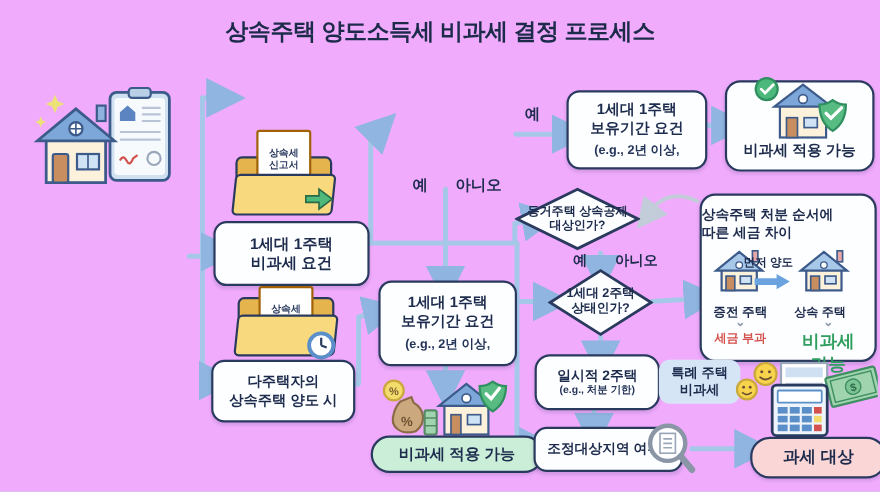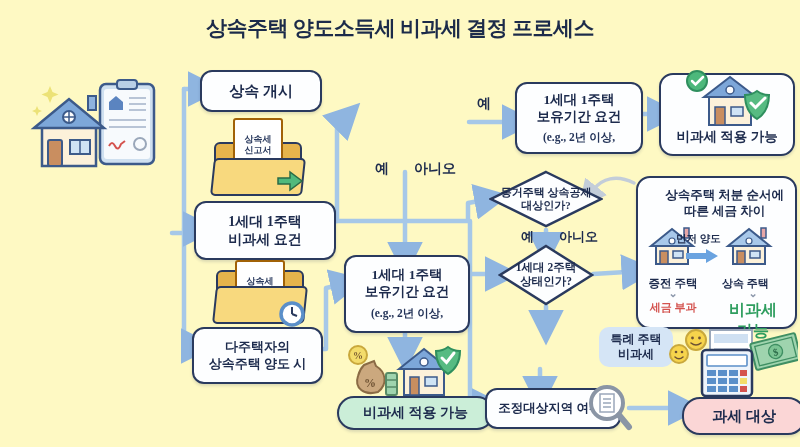--- a/index.html
+++ b/index.html
@@ -1,17 +1,17 @@
 <!DOCTYPE html>
 <html><head>
 <meta charset="utf-8">
 <style>
   html,body{margin:0;padding:0;background:#c9dbee;}
-  .stage{position:relative;width:800px;height:447px;background:#fef9c3;overflow:hidden;
-         font-family:Liberation Serif, serif;color:#1d2b4d;}
+  .stage{position:relative;width:800px;height:447px;background:#f0abfc;overflow:hidden;
+         font-family:Liberation Sans, sans-serif;color:#1d2b4d;}
   .abs{position:absolute;}
   .title{position:absolute;left:0;top:14px;width:800px;text-align:center;
          font-size:21px;font-weight:bold;color:#1c2b4a;letter-spacing:-0.5px;}
   .box{position:absolute;background:#fdfeff;border:2.5px solid #2a3a5e;border-radius:12px;
        display:flex;flex-direction:column;align-items:center;justify-content:center;
        text-align:center;font-weight:bold;white-space:pre-line;line-height:1.25;
        box-shadow:0 2px 3px rgba(30,50,90,.15);}
   .pill{border-radius:18px;}
   .lab{position:absolute;font-weight:bold;color:#1d2b4d;}
   .note{font-weight:bold;color:#25355a;}
@@ -106,21 +106,20 @@
       <circle cx="37" cy="23" r="6" fill="#fdfdfd" stroke="#3c5a8a" stroke-width="2"></circle>
       <line x1="31" y1="23" x2="43" y2="23" stroke="#3c5a8a" stroke-width="1.5"></line>
       <line x1="37" y1="17" x2="37" y2="29" stroke="#3c5a8a" stroke-width="1.5"></line>
       <rect x="16" y="46" width="14" height="26" rx="2" fill="#c98e60" stroke="#3c5a8a" stroke-width="2"></rect>
       <rect x="38" y="46" width="20" height="14" fill="#cfe3f5" stroke="#3c5a8a" stroke-width="2"></rect>
       <line x1="48" y1="46" x2="48" y2="60" stroke="#3c5a8a" stroke-width="1.5"></line>
     </g>
   </svg>
 
 
-  <div class="box" style="left:200px;top:70px;width:118px;height:38px;font-size:15px;">상속 개시</div>
 
   <div class="folder" style="left:210px;top:118px;width:96px;height:80px">
     <div class="back"></div>
     <div class="doc">
       <span>상속세
 신고서</span>
       <div class="lines"></div>
     </div>
     <div class="front"></div>
     <svg class="abs" style="left:66px;top:52px" width="28" height="22" viewBox="0 0 28 22">
@@ -167,40 +166,40 @@
       <path d="M21,28 L47,8 L73,28 Z" fill="#7da7d9" stroke="#3c5a8a" stroke-width="2"></path>
       <circle cx="47" cy="21" r="4" fill="#fdfdfd" stroke="#3c5a8a" stroke-width="1.5"></circle>
       <rect x="32" y="38" width="10" height="18" fill="#c98e60" stroke="#3c5a8a" stroke-width="1.5"></rect>
       <rect x="48" y="38" width="12" height="9" fill="#cfe3f5" stroke="#3c5a8a" stroke-width="1.5"></rect>
       <path d="M74,22 c4,3 8,4 12,4 c0,11 -4,19 -12,24 c-8,-5 -12,-13 -12,-24 c4,0 8,-1 12,-4 Z" fill="#57bb82" stroke="#2f8f5e" stroke-width="2"></path>
       <path d="M68,34 l4.5,4.5 L82,29" stroke="#ffffff" stroke-width="3" fill="none" stroke-linecap="round"></path>
     </svg>
     <div class="lab" style="left:0;right:0;bottom:8px;text-align:center;font-size:13.5px">비과세 적용 가능</div>
   </div>
 
-  <div class="diamond" style="left:489px;top:170px;width:114px;height:58px">
+  <div class="diamond" style="left:468px;top:170px;width:114px;height:58px">
     <svg width="114" height="58" viewBox="0 0 114 58">
       <polygon points="57,2 112,29 57,56 2,29" fill="#fdfeff" stroke="#2a3a5e" stroke-width="2.5"></polygon>
     </svg>
     <div class="dt" style="font-size:11px">동거주택 상속공제
 대상인가?</div>
   </div>
   <div class="lab" style="left:521px;top:228px;font-size:13px">예</div>
   <div class="lab" style="left:559px;top:228px;font-size:13px">아니오</div>
 
   <div class="diamond" style="left:498px;top:244px;width:96px;height:62px">
     <svg width="96" height="62" viewBox="0 0 96 62">
       <polygon points="48,2 94,31 48,60 2,31" fill="#fdfeff" stroke="#2a3a5e" stroke-width="2.5"></polygon>
     </svg>
     <div class="dt" style="font-size:11.5px">1세대 2주택
 상태인가?</div>
   </div>
 
   <div class="card" style="left:636px;top:176px;width:157px;height:149px">
-    <div class="lab" style="left:16px;right:0;top:9px;text-align:center;font-size:12.5px;white-space:pre-line;line-height:1.3">상속주택 처분 순서에
+    <div class="lab" style="left:0;right:0;top:9px;font-size:12.5px;white-space:pre-line;line-height:1.3">상속주택 처분 순서에
 따른 세금 차이</div>
     <svg class="abs" style="left:10px;top:46px" width="48" height="42" viewBox="0 0 48 42">
       <rect x="36" y="4" width="5" height="10" fill="#e8a7a7" stroke="#3c5a8a" stroke-width="1.5"></rect>
       <rect x="8" y="20" width="32" height="20" fill="#fcf1da" stroke="#3c5a8a" stroke-width="2"></rect>
       <path d="M3,22 L24,5 L45,22 Z" fill="#a8c8ea" stroke="#3c5a8a" stroke-width="2"></path>
       <circle cx="24" cy="17" r="3" fill="#fdfdfd" stroke="#3c5a8a" stroke-width="1.2"></circle>
       <rect x="12" y="27" width="8" height="13" fill="#c98e60" stroke="#3c5a8a" stroke-width="1.5"></rect>
       <rect x="25" y="27" width="10" height="7" fill="#cfe3f5" stroke="#3c5a8a" stroke-width="1.5"></rect>
     </svg>
     <svg class="abs" style="left:87px;top:46px" width="48" height="42" viewBox="0 0 48 42">
@@ -241,20 +240,24 @@
     <path d="M59,26 L84,6 L109,26 Z" fill="#7da7d9" stroke="#3c5a8a" stroke-width="2"></path>
     <circle cx="84" cy="19" r="4" fill="#fdfdfd" stroke="#3c5a8a" stroke-width="1.5"></circle>
     <rect x="70" y="34" width="9" height="18" fill="#c98e60" stroke="#3c5a8a" stroke-width="1.5"></rect>
     <rect x="85" y="34" width="12" height="9" fill="#cfe3f5" stroke="#3c5a8a" stroke-width="1.5"></rect>
     <path d="M108,4 c4,3 8,4 12,4 c0,11 -4,18 -12,23 c-8,-5 -12,-12 -12,-23 c4,0 8,-1 12,-4 Z" fill="#57bb82" stroke="#2f8f5e" stroke-width="2"></path>
     <path d="M102,15 l4.5,4.5 L114,10" stroke="#ffffff" stroke-width="3" fill="none" stroke-linecap="round"></path>
   </svg>
 
   <div class="box pill" style="left:337px;top:396px;width:153px;height:30px;font-size:14px;background:#cbeed8;">비과세 적용 가능</div>
 
+  <div class="box" style="left:486px;top:322px;width:110px;height:47px;font-size:12.5px;border-radius:14px;">
+    <span>일시적 2주택</span>
+    <span class="note" style="font-size:9.5px">(e.g., 처분 기한)</span>
+  </div>
 
   <div class="tag" style="left:599px;top:327px;width:74px;height:40px;font-size:12px;">특례 주택
 비과세</div>
 
   <div class="box" style="left:485px;top:388px;width:132px;height:37px;font-size:12.5px;">조정대상지역 여부?</div>
   <svg class="abs" style="left:586px;top:383px" width="48" height="50" viewBox="0 0 48 50">
     <circle cx="21" cy="20" r="16" fill="#ffffff" stroke="#8a95a5" stroke-width="4"></circle>
     <rect x="14" y="11" width="14" height="18" fill="#ffffff" stroke="#9aa7ba" stroke-width="1.5"></rect>
     <line x1="17" y1="16" x2="25" y2="16" stroke="#9aa7ba" stroke-width="1.5"></line>
     <line x1="17" y1="20" x2="25" y2="20" stroke="#9aa7ba" stroke-width="1.5"></line>

